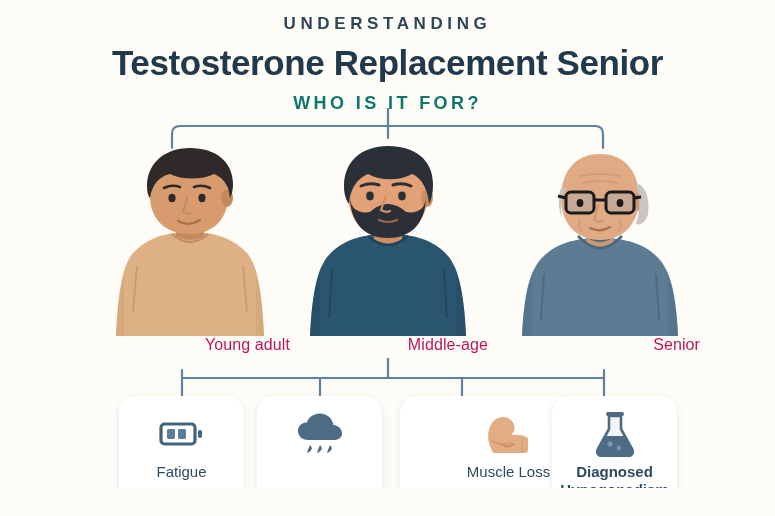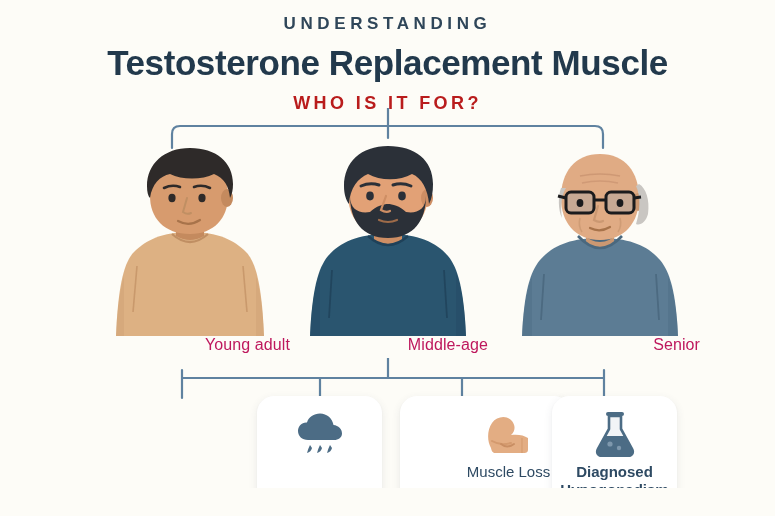--- a/index.html
+++ b/index.html
@@ -46,21 +46,21 @@
     font-weight: bold;
     letter-spacing: -0.4px;
     color: #22394C;
     line-height: 1.12;
   }
   #subtitle {
     margin-top: 10px;
     font-size: 18px;
     font-weight: bold;
     letter-spacing: 3.4px;
-    color: #b91c1c;
+    color: #0f766e;
     text-transform: uppercase;
     line-height: 1.2;
   }
 
   
   .connector {
     position: absolute;
     pointer-events: none;
   }
   #top-connector { left: 0; top: 108px; }
@@ -142,21 +142,21 @@
   #card-2 { left: 400px; padding-left: 46px; }
   #card-3 { left: 552px; font-weight: bold; }
 </style>
 </head>
 <body>
 
 <div id="stage">
 
   <div id="header">
     <div id="eyebrow">Understanding</div>
-    <div id="main-title">Testosterone Replacement Muscle</div>
+    <div id="main-title">Testosterone Replacement Senior</div>
     <div id="subtitle">Who is it for?</div>
   </div>
 
   <svg id="top-connector" class="connector" width="775" height="42">
     <path d="M 172 40 L 172 26 Q 172 18 180 18 L 595 18 Q 603 18 603 26 L 603 40" fill="none" stroke="#5F82A0" stroke-width="2.2" stroke-linecap="round"></path>
     <line x1="388" y1="0" x2="388" y2="30" stroke="#5F82A0" stroke-width="2.2" stroke-linecap="round"></line>
   </svg>
 
   <div id="people-row">
 
@@ -284,20 +284,31 @@
     <line x1="182" y1="20" x2="604" y2="20" stroke="#5F82A0" stroke-width="2.2" stroke-linecap="round"></line>
 
     <line x1="182" y1="12" x2="182" y2="40" stroke="#5F82A0" stroke-width="2.2" stroke-linecap="round"></line>
     <line x1="320" y1="20" x2="320" y2="40" stroke="#5F82A0" stroke-width="2.2" stroke-linecap="round"></line>
     <line x1="462" y1="20" x2="462" y2="40" stroke="#5F82A0" stroke-width="2.2" stroke-linecap="round"></line>
     <line x1="604" y1="12" x2="604" y2="40" stroke="#5F82A0" stroke-width="2.2" stroke-linecap="round"></line>
   </svg>
 
   <div id="cards-row">
 
+    <div class="card" id="card-0">
+      <div class="card-icon">
+        <svg width="46" height="30" viewBox="0 0 46 30">
+          <rect x="2" y="5" width="34" height="20" rx="3.5" fill="none" stroke="#42637E" stroke-width="3.2"></rect>
+          <rect x="8" y="10" width="8" height="10" rx="1.4" fill="#5A7C97"></rect>
+          <rect x="19" y="10" width="8" height="10" rx="1.4" fill="#5A7C97"></rect>
+          <rect x="39" y="11" width="4" height="8" rx="2" fill="#42637E"></rect>
+        </svg>
+      </div>
+      <div class="card-label">Fatigue</div>
+    </div>
 
     <div class="card" id="card-1">
       <div class="card-icon">
         <svg width="48" height="44" viewBox="0 0 48 44">
           <path d="M 12 28 C 6 28 2 24 2 19 C 2 14 6 10 11 10.5 C 12.5 5 18 1.5 24 1.5 C 31 1.5 36.5 6.5 37.5 13 C 42.5 13.5 46 17 46 21.5 C 46 25.5 42.5 28 38 28 Z" fill="#4C6C85"></path>
           <path d="M 14 33 Q 12 37 11 41 Q 15 40 16 36 Z" fill="#4C6C85"></path>
           <path d="M 24 33 Q 22 37 21 41 Q 25 40 26 36 Z" fill="#4C6C85"></path>
           <path d="M 34 33 Q 32 37 31 41 Q 35 40 36 36 Z" fill="#4C6C85"></path>
         </svg>
       </div>

